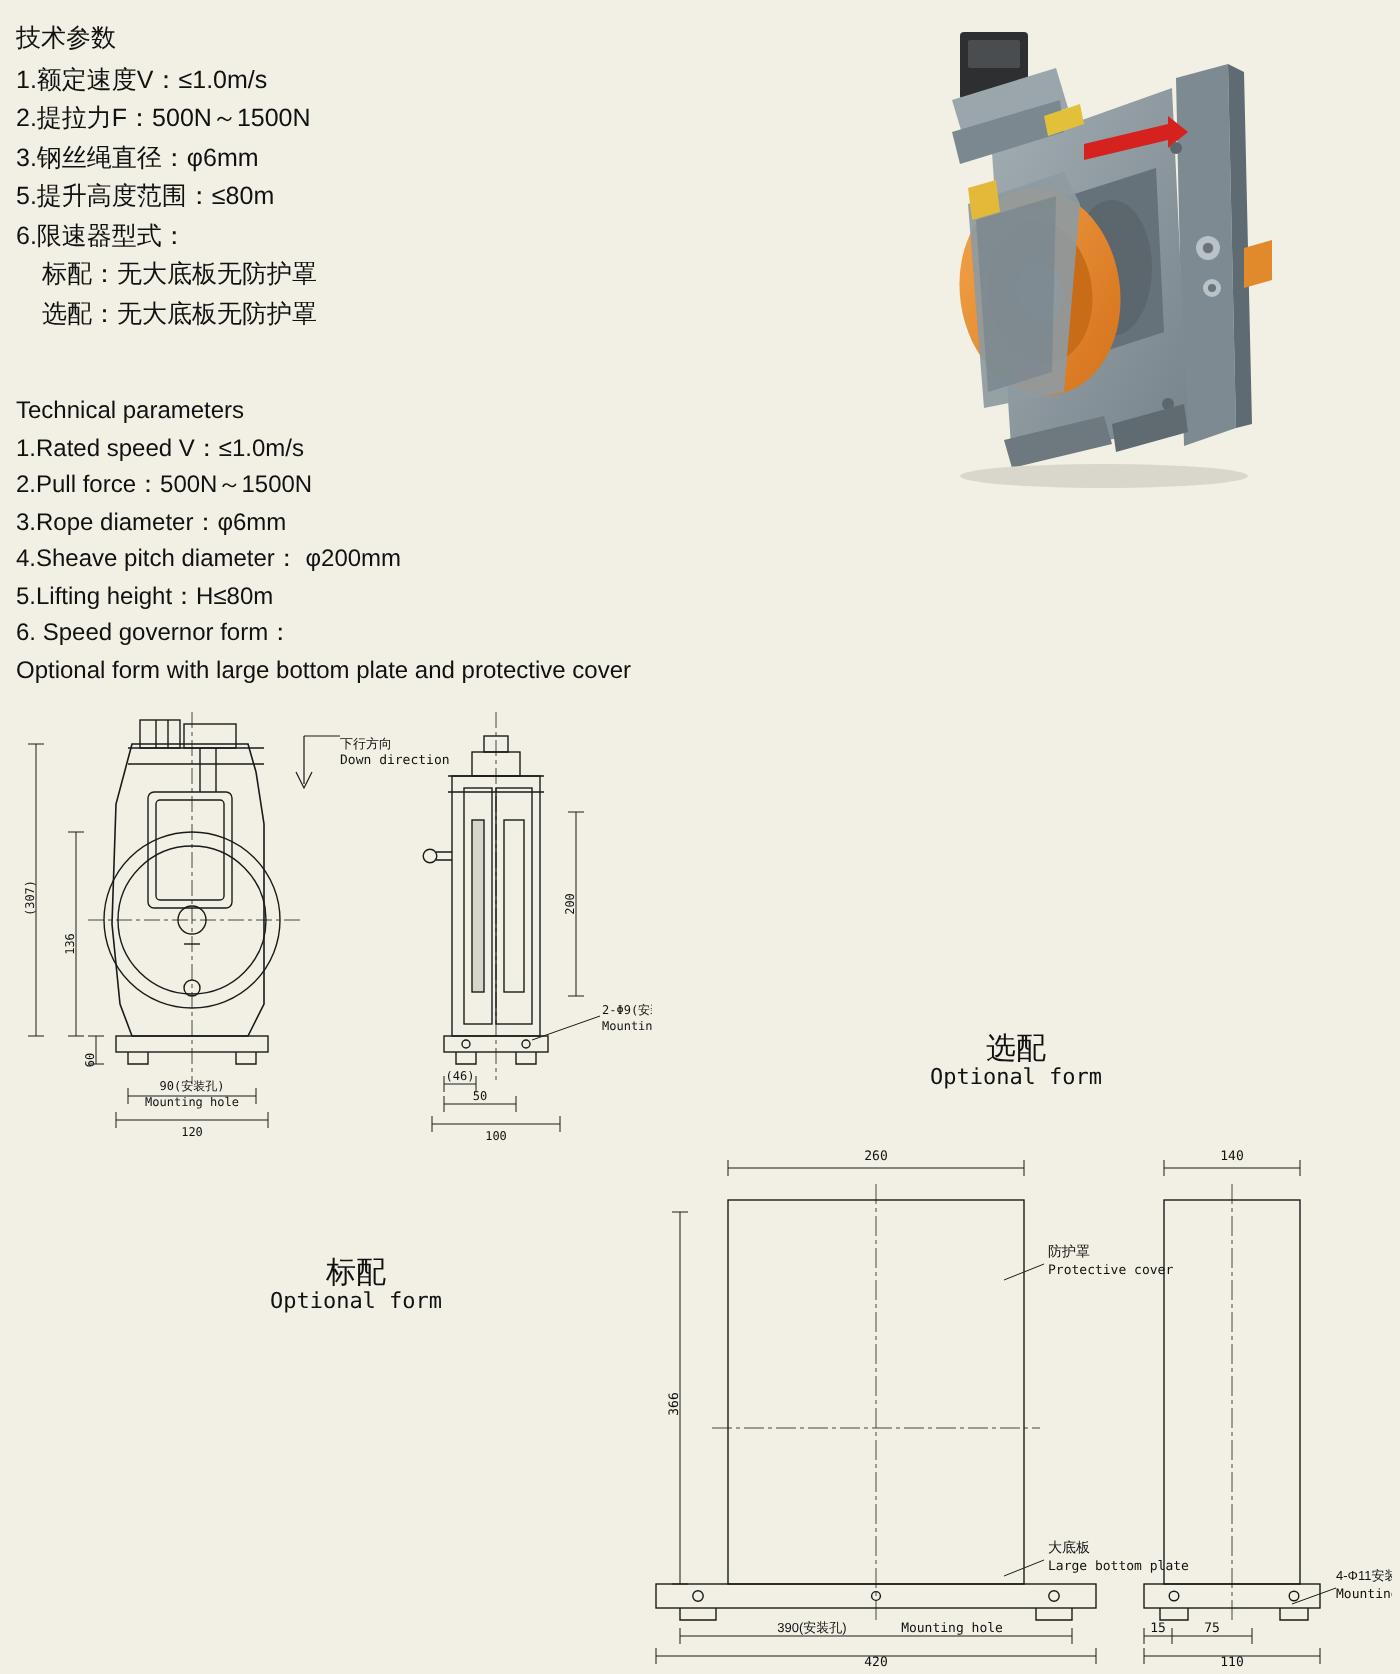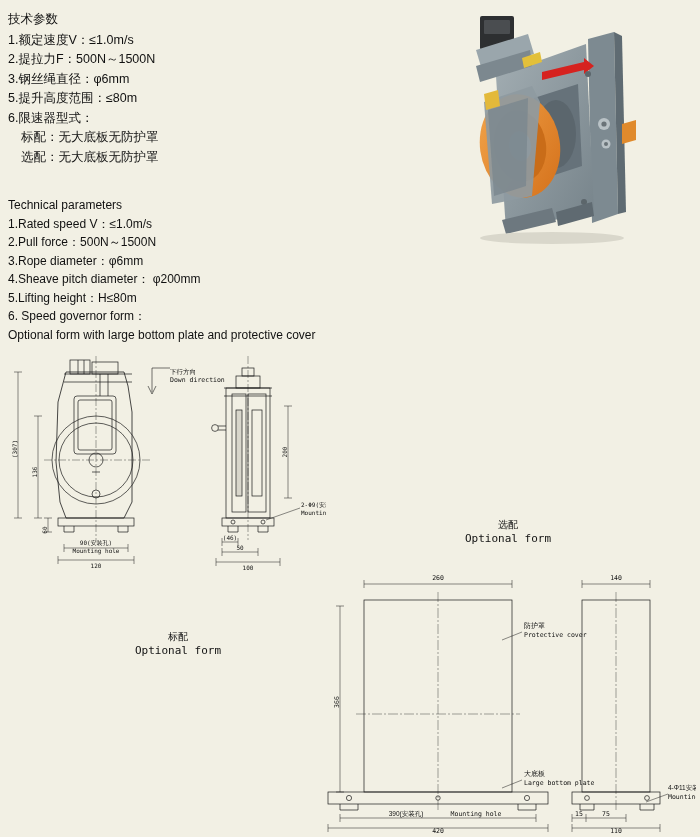--- a/index.html
+++ b/index.html
@@ -42,21 +42,21 @@
   .dwg{position:absolute;}
   .dwg svg{display:block;}
 
   .cap{
     position:absolute;
     text-align:center;
     font-size:11px;
     line-height:14px;
     font-family:"DejaVu Sans Mono", monospace;
   }
-  .cap .cn{font-family:"Liberation Sans",sans-serif;font-size:10px;}
+  .cap .cn{font-family:"Liberation Sans",sans-serif;font-size:15px;}
 </style>
 </head>
 <body>
 
 <div class="spec-block">
   <div class="title">技术参数</div>
   <div class="line">1.额定速度V：≤1.0m/s</div>
   <div class="line">2.提拉力F：500N～1500N</div>
   <div class="line">3.钢丝绳直径：φ6mm</div>
   <div class="line">5.提升高度范围：≤80m</div>

